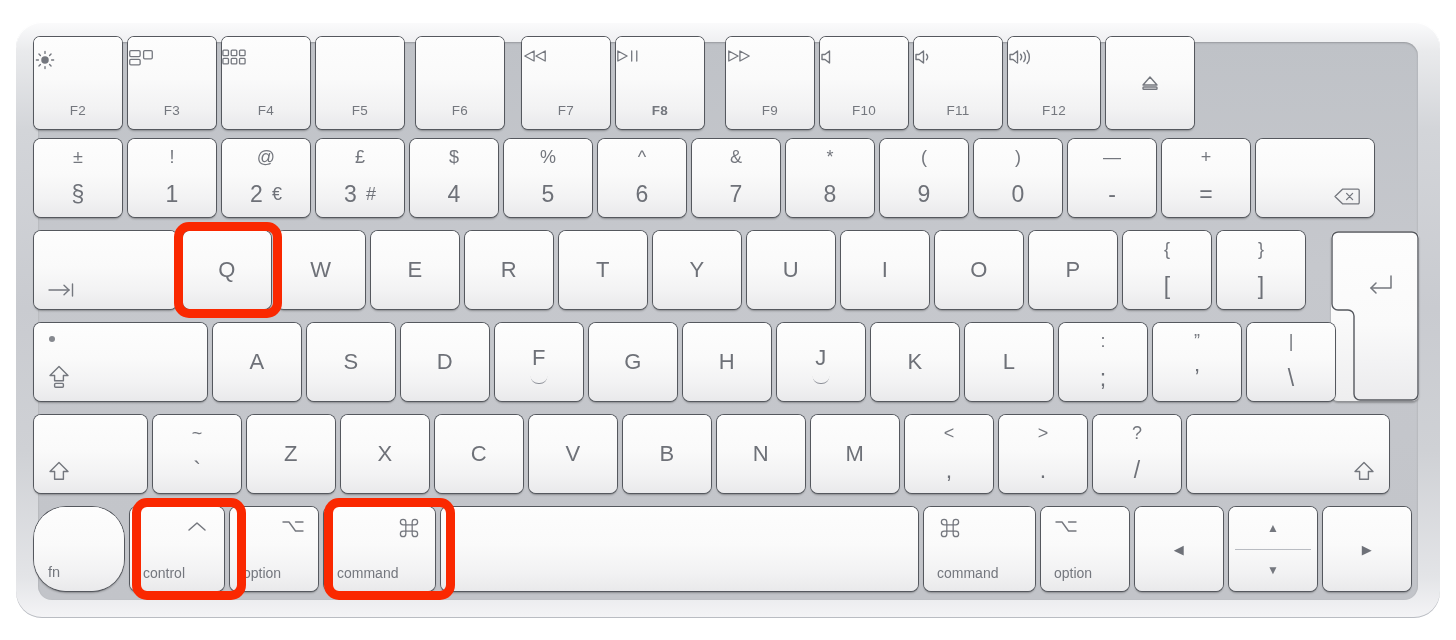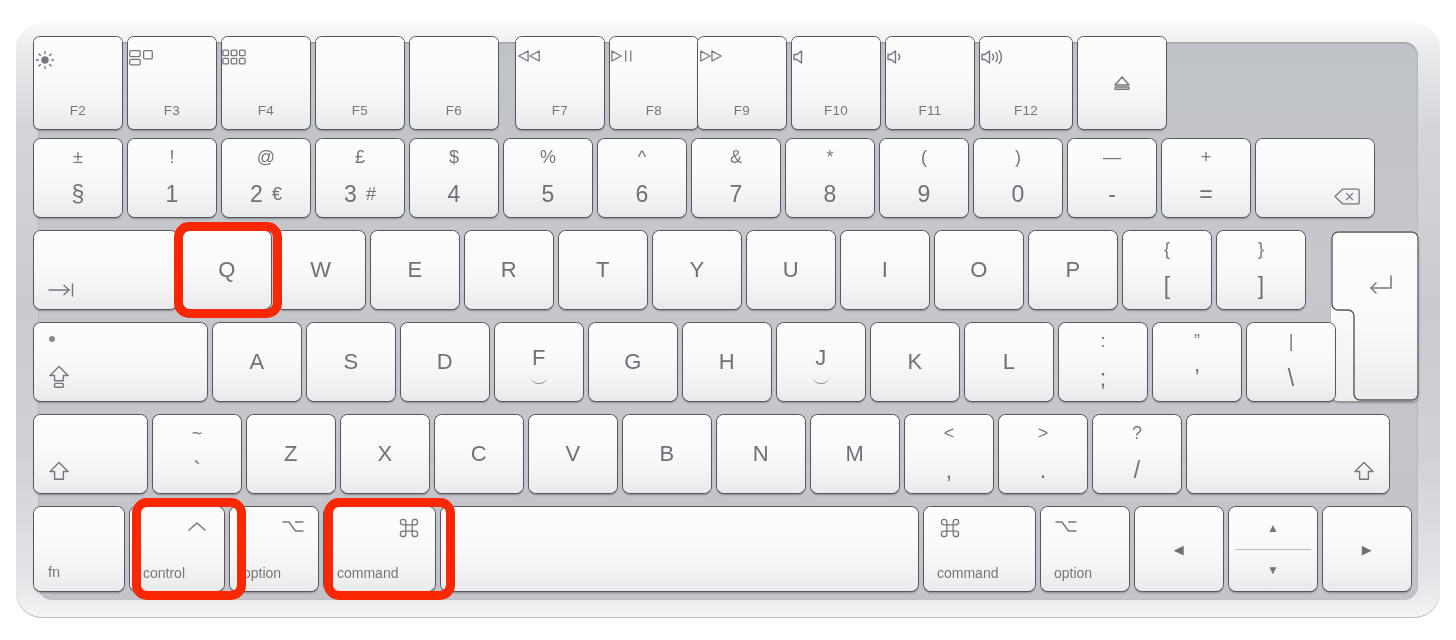--- a/index.html
+++ b/index.html
@@ -164,39 +164,39 @@
             <rect x="10" y="1" width="6" height="6" rx="1"></rect>
             <rect x="19" y="1" width="6" height="6" rx="1"></rect>
           <rect x="1" y="10" width="6" height="6" rx="1"></rect>
             <rect x="10" y="10" width="6" height="6" rx="1"></rect>
             <rect x="19" y="10" width="6" height="6" rx="1"></rect>
         </svg>
       </span>
       <span class="fnlabel">F4</span>
     </div>
 
-    <div class="key fnrow" style="width:88px;height:92px;margin-right:6px;padding-left:20px;">
+    <div class="key fnrow" style="width:88px;height:92px;margin-right:12px;padding-left:20px;">
       <span class="fnlabel">F5</span>
     </div>
 
     <div class="key fnrow" style="width:88px;height:92px;margin-right:18px;padding-left:45px;">
       <span class="fnlabel">F6</span>
     </div>
 
     <div class="key fnrow" style="width:88px;height:92px;margin-right:6px;">
       <span class="fnicon">
         <svg width="26" height="14" viewBox="0 0 28 14" fill="none" stroke="#74777e" stroke-width="1.4" stroke-linejoin="round">
           <path d="M13 1.6 3 7l10 5.4z"></path>
             <path d="M25 1.6 15 7l10 5.4z"></path>
         </svg>
       </span>
       <span class="fnlabel">F7</span>
     </div>
 
-    <div class="key fnrow" style="width:88px;height:92px;margin-right:0;">
+    <div class="key fnrow" style="width:88px;height:92px;margin-right:22px;font-weight:bold;">
       <span class="fnicon">
         <svg width="24" height="14" viewBox="0 0 26 14" fill="none" stroke="#74777e" stroke-width="1.4" stroke-linejoin="round">
           <path d="M2 1.6 12 7 2 12.4z"></path>
             <path d="M17 1.6v10.8M22.5 1.6v10.8" stroke-linecap="round"></path>
         </svg>
       </span>
       <span class="fnlabel">F8</span>
     </div>
 
     <div class="key fnrow" style="width:88px;height:92px;margin-right:6px;">
@@ -481,21 +481,21 @@
     <div class="key" style="width:202px;height:78px;">
       <span class="br">
         <svg width="22" height="20" viewBox="0 0 22 20" fill="none" stroke="#74777e" stroke-width="1.4" stroke-linejoin="round">
           <path d="M11 1.5 20 10.5h-4.6v7.8H6.6v-7.8H2z"></path>
         </svg>
       </span>
     </div>
   </div>
 
   <div class="krow" style="left:34px;top:507px;">
-    <div class="key" style="width:90px;height:84px;margin-right:6px;">
+    <div class="key" style="width:90px;height:84px;margin-right:6px;border-radius:32px;">
       <span class="bl-sm">fn</span>
     </div>
 
     <div class="key" style="width:94px;height:84px;margin-right:6px;">
       <span class="tr" style="right:17px;top:14px;">
         <svg width="20" height="11" viewBox="0 0 20 11" fill="none" stroke="#74777e" stroke-width="1.5" stroke-linecap="round" stroke-linejoin="round">
           <path d="M2 9 10 2l8 7"></path>
         </svg>
       </span>
       <span class="bl2">control</span>

